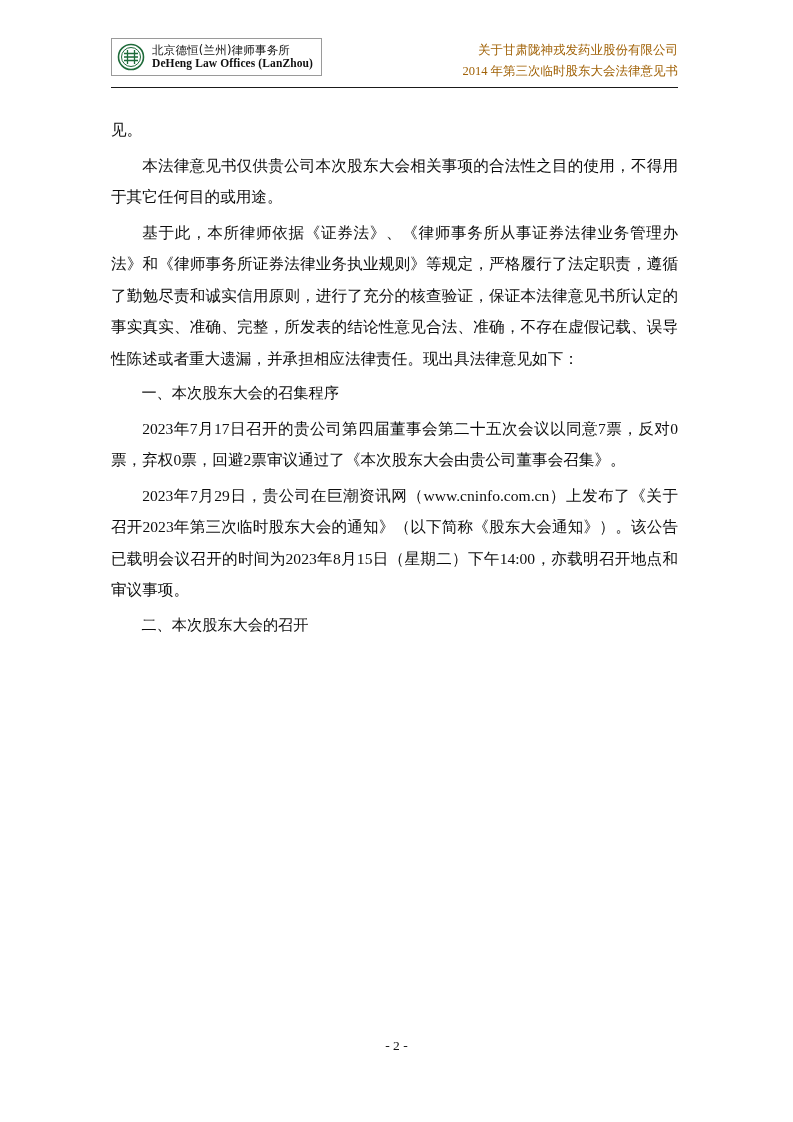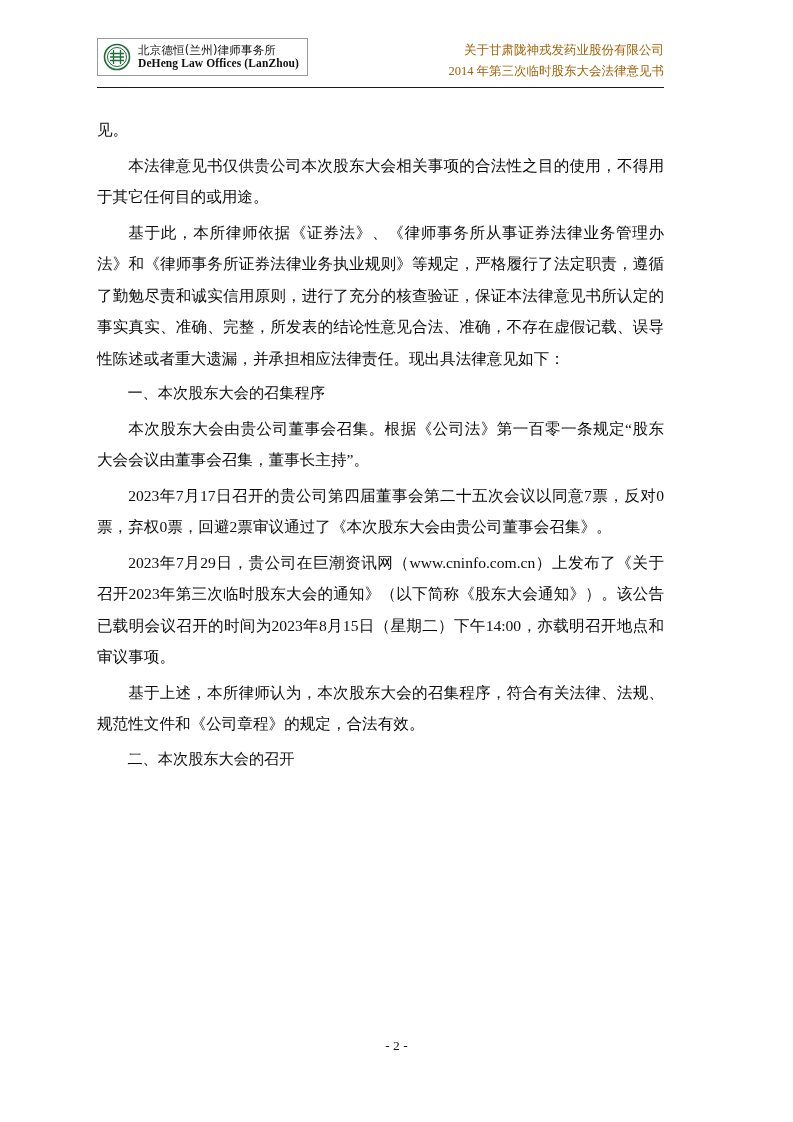--- a/index.html
+++ b/index.html
@@ -14,21 +14,21 @@
     position: relative;
     width: 793px;
     height: 1122px;
     background: #ffffff;
     margin: 0 auto;
     box-sizing: border-box;
     overflow: hidden;
   }
   .page-inner {
     position: absolute;
-    left: 97px;
+    left: 111px;
     top: 38px;
     width: 567px;
   }
   
   .doc-header {
     display: flex;
     align-items: flex-start;
     justify-content: space-between;
     padding-bottom: 6px;
     border-bottom: 1.6px solid #1a1a1a;
@@ -139,24 +139,22 @@
         <div>2014 年第三次临时股东大会法律意见书</div>
       </div>
 
     </div>
 
     <div class="body-text">
       <p class="p-noindent">见。</p>
       <p class="p-indent">本法律意见书仅供贵公司本次股东大会相关事项的合法性之目的使用，不得用于其它任何目的或用途。</p>
       <p class="p-indent">基于此，本所律师依据《证券法》、《律师事务所从事证券法律业务管理办法》和《律师事务所证券法律业务执业规则》等规定，严格履行了法定职责，遵循了勤勉尽责和诚实信用原则，进行了充分的核查验证，保证本法律意见书所认定的事实真实、准确、完整，所发表的结论性意见合法、准确，不存在虚假记载、误导性陈述或者重大遗漏，并承担相应法律责任。现出具法律意见如下：</p>
       <p class="heading">一、本次股东大会的召集程序</p>
-      <p class="p-indent">本次股东大会由贵公司董事会召集。根据《公司法》第一百零一条规定“股东大会会议由董事会召集，董事长主持”。</p>
       <p class="p-indent">2023年7月17日召开的贵公司第四届董事会第二十五次会议以同意7票，反对0票，弃权0票，回避2票审议通过了《本次股东大会由贵公司董事会召集》。</p>
       <p class="p-indent">2023年7月29日，贵公司在巨潮资讯网（www.cninfo.com.cn）上发布了《关于召开2023年第三次临时股东大会的通知》（以下简称《股东大会通知》）。该公告已载明会议召开的时间为2023年8月15日（星期二）下午14:00，亦载明召开地点和审议事项。</p>
-      <p class="p-indent">基于上述，本所律师认为，本次股东大会的召集程序，符合有关法律、法规、规范性文件和《公司章程》的规定，合法有效。</p>
       <p class="heading">二、本次股东大会的召开</p>
     </div>
 
   </div>
 
   <div class="page-number">- 2 -</div>
 
 </div>
 
 </body></html>

